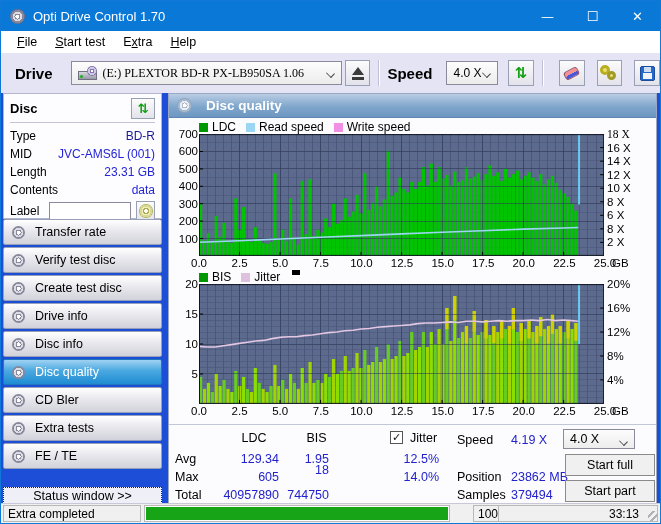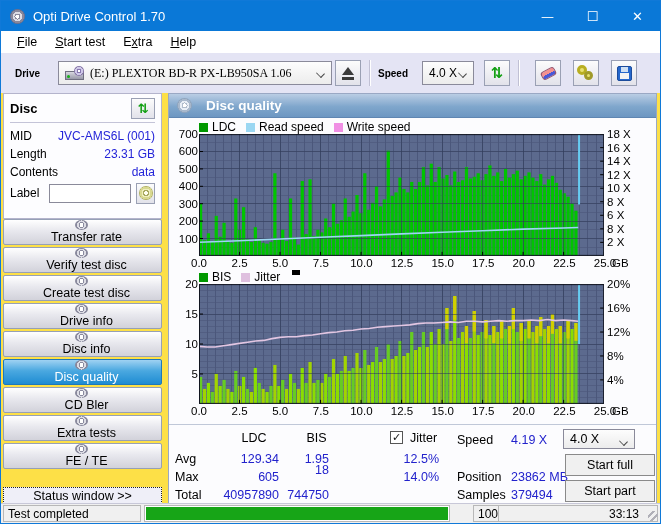--- a/index.html
+++ b/index.html
@@ -1,39 +1,39 @@
 <!DOCTYPE html>
 <html><head>
 <meta charset="utf-8">
 <style>
   * { margin:0; padding:0; box-sizing:border-box; }
   html,body { width:661px; height:524px; background:#9aa0aa; }
   body { font-family:"Liberation Sans","DejaVu Sans",sans-serif; font-size:12px; color:#000; }
-  .window { position:relative; width:661px; height:524px; background:#fde047;
+  .window { position:relative; width:661px; height:524px; background:#1d4ed8;
             border:1px solid #1079d8; overflow:hidden; }
 
   
   .titlebar { position:absolute; left:0; top:0; width:100%; height:30px; background:#0a78d7;
               display:flex; align-items:center; color:#fff; }
   .titlebar .appicon { margin:0 8px 0 9px; }
   .title-text { font-size:13px; }
   .caption-btns { position:absolute; right:0; top:0; height:30px; display:flex; }
   .cap-btn { width:45px; height:30px; display:flex; align-items:center; justify-content:center;
              color:#fff; font-size:13px; font-family:"DejaVu Sans",sans-serif; }
 
   
   .menubar { position:absolute; left:0; top:30px; width:100%; height:22px; background:#fff;
              display:flex; align-items:center; padding-left:7px; }
   .menu-item { padding:2px 9px; font-size:12.5px; }
   .menu-item u { text-decoration:underline; }
 
   
   .toolbar { position:absolute; left:0; top:52px; width:100%; height:40px; background:#e4e4f4;
              display:flex; align-items:center; }
-  .tb-label { font-weight:bold; font-size:10px; }
+  .tb-label { font-weight:bold; font-size:15px; }
   .combo { height:24px; background:linear-gradient(#fdfdfd,#ececec); border:1px solid #8a8a9a;
            display:flex; align-items:center; padding:0 6px; position:relative; }
   .combo .chev { position:absolute; right:7px; top:8px; width:7px; height:7px; border-right:1.6px solid #444;
                  border-bottom:1.6px solid #444; transform:rotate(45deg) scale(1,.8); }
   .tb-btn { width:26px; height:26px; border:1px solid #9aa0b4; background:linear-gradient(#fcfcfc,#e2e2ea);
             display:flex; align-items:center; justify-content:center; }
   .vsep { width:1px; height:26px; background:#c0c0d4; margin:0 8px; box-shadow:1px 0 0 #fff; }
 
   
   .cd { border-radius:50%; background:radial-gradient(circle at 50% 50%, #ffffff 0 2px, #8a8a9e 2px 3px,
@@ -72,21 +72,21 @@
   .disc-panel .hdr .t { font-weight:bold; font-size:13px; }
   .mini-btn { width:24px; height:21px; border:1px solid #9aa0b4; background:linear-gradient(#fcfcfc,#e2e2ea);
               display:flex; align-items:center; justify-content:center; }
   .disc-row { display:flex; justify-content:space-between; height:18px; align-items:center; font-size:12px; }
   .disc-row .v { font-size:12px; }
   .label-row { display:flex; align-items:center; height:24px; }
   .label-input { width:82px; height:19px; border:1px solid #8a8a9a; background:#fff; margin:0 5px 0 10px; }
   .side-buttons { position:absolute; left:0; top:126px; width:159px; }
   .side-btn { height:26px; margin-bottom:2px; border:1px solid #96a0b6; border-radius:2px;
               background:linear-gradient(#ffffff,#e8e8ee 45%,#d2d2da); display:flex; align-items:center;
-              padding-left:8px; font-size:12.5px;flex-direction:column; }
+              padding-left:8px; font-size:12.5px; }
   .side-btn .cd-13 { margin-right:10px; }
   .side-btn.active { background:linear-gradient(#9fd2f2,#4aa8e0 45%,#1f8cd2); color:#fff; border-color:#1f78b8; }
   .status-window-btn { position:absolute; left:0; bottom:1px; width:159px; height:17px; background:#efeff8;
               border:1px dotted #222; font-size:12.5px; display:flex; align-items:center; justify-content:center; }
 
   
   .main { position:absolute; left:167px; top:92px; width:489px; height:411px; background:#fcfcfe;
           border:1px solid #9aa8c4; }
   .panel-header { position:absolute; left:0; top:0; width:100%; height:24px;
           background:linear-gradient(#bacde4,#7fa6cc 55%,#6d97c2); border-bottom:1px solid #5f86b2;
@@ -195,20 +195,24 @@
 
   <div class="sidebar">
     <div class="disc-panel">
       <div class="hdr">
         <span class="t">Disc</span>
         <div class="mini-btn">
           <span class="refresh-glyph" style="font-size:13px;">⇅</span>
         </div>
       </div>
       <div id="disc-rows">
+          <div class="disc-row">
+            <span>Type</span>
+            <span class="v" style="color: rgb(26, 26, 153);">BD-R</span>
+          </div>
           <div class="disc-row">
             <span>MID</span>
             <span class="v" style="color: rgb(36, 36, 216);">JVC-AMS6L (001)</span>
           </div>
           <div class="disc-row">
             <span>Length</span>
             <span class="v" style="color: rgb(36, 36, 216);">23.31 GB</span>
           </div>
           <div class="disc-row">
             <span>Contents</span>
@@ -496,21 +500,21 @@
             <line x1="162.4" y1="118" x2="162.4" y2="122" stroke="#000" stroke-width="1"></line>
             <line x1="203" y1="118" x2="203" y2="122" stroke="#000" stroke-width="1"></line>
             <line x1="243.6" y1="118" x2="243.6" y2="122" stroke="#000" stroke-width="1"></line>
             <line x1="284.2" y1="118" x2="284.2" y2="122" stroke="#000" stroke-width="1"></line>
             <line x1="324.8" y1="118" x2="324.8" y2="122" stroke="#000" stroke-width="1"></line>
             <line x1="365.40000000000003" y1="118" x2="365.40000000000003" y2="122" stroke="#000" stroke-width="1"></line>
             <line x1="406" y1="118" x2="406" y2="122" stroke="#000" stroke-width="1"></line>
             <rect x="0.5" y="0.5" width="405" height="121" fill="none" stroke="#10141f" stroke-width="1"></rect>
           </svg>
           <div class="yrcol" style="height: 122px;">
-            <span style="top: 0px;">18 X</span>
+            <span style="top: 0px; font-family: Liberation Serif, serif;">18 X</span>
             <span style="top: 13.5556px;">16 X</span>
             <span style="top: 27.1111px;">14 X</span>
             <span style="top: 40.6667px;">12 X</span>
             <span style="top: 54.2222px;">10 X</span>
             <span style="top: 67.7778px;">8 X</span>
             <span style="top: 81.3333px;">6 X</span>
             <span style="top: 94.8889px;">8 X</span>
             <span style="top: 108.444px; text-align: center;">2 X</span>
           </div>
         </div>
@@ -823,21 +827,21 @@
       <div class="combo stat-combo" style="left:394px; top:4px;">
         <span>4.0 X</span>
         <span class="chev"></span>
       </div>
       <div class="stat-btn" style="left:396px; top:29px;">Start full</div>
       <div class="stat-btn" style="left:396px; top:55px;">Start part</div>
     </div>
   </div>
 
   <div class="statusbar">
-    <div class="sb-cell" style="left:2px; width:138px;">Test completed</div>
+    <div class="sb-cell" style="left:2px; width:138px;">Extra completed</div>
     <div class="progress-track" style="left:143px; width:306px;">
       <div class="progress-fill" id="progress-fill" style="width: calc(100% - 2px);"></div>
     </div>
     <div class="sb-cell" style="left:472px; width:44px;">100.0%</div>
     <div class="sb-cell" style="left:497px; right:2px; text-align:right; padding-right:18px;">33:13</div>
     <div class="grip"></div>
   </div>
 
 </div>
 

